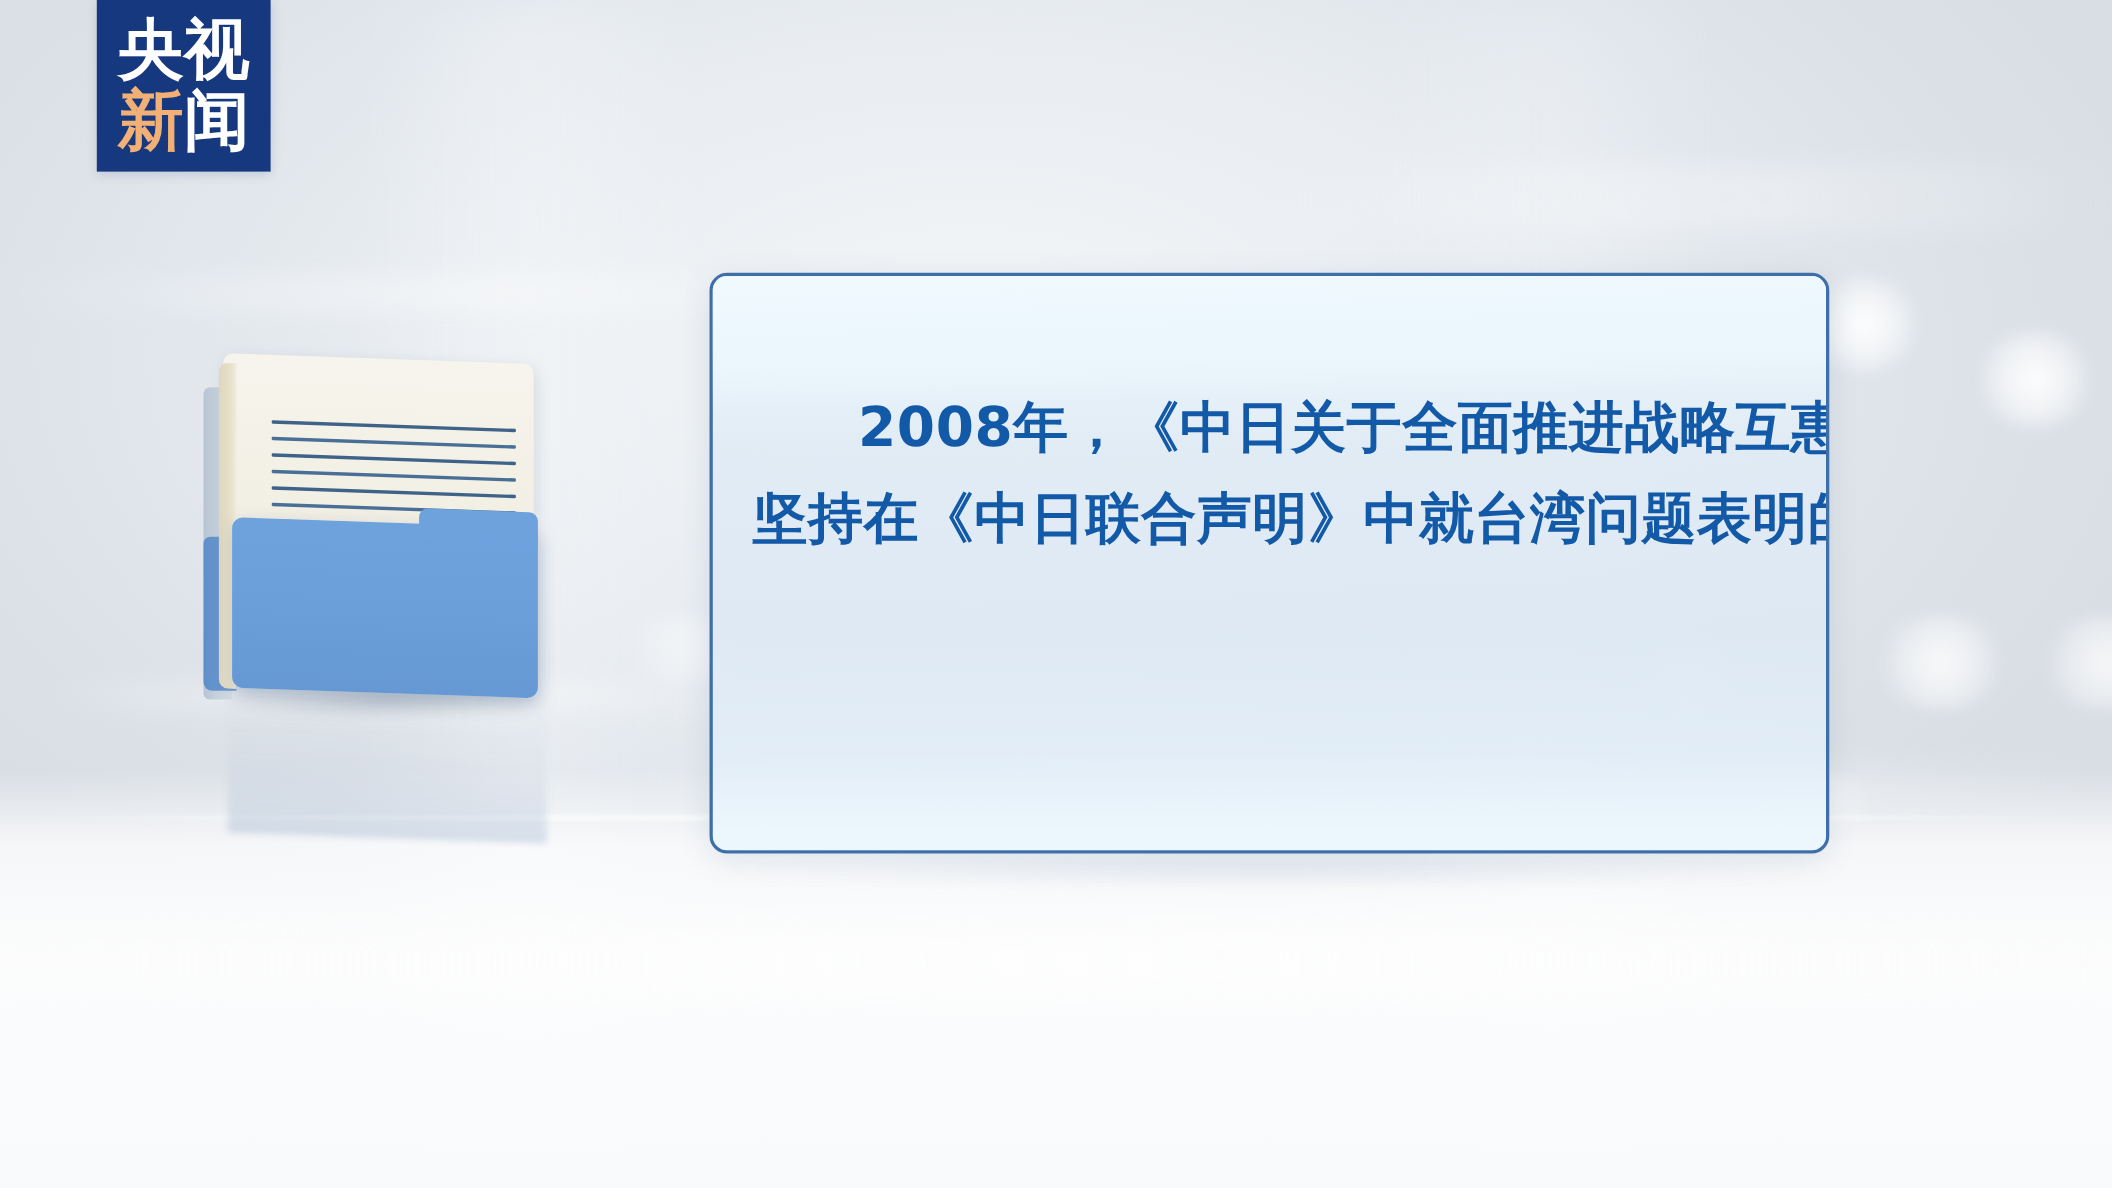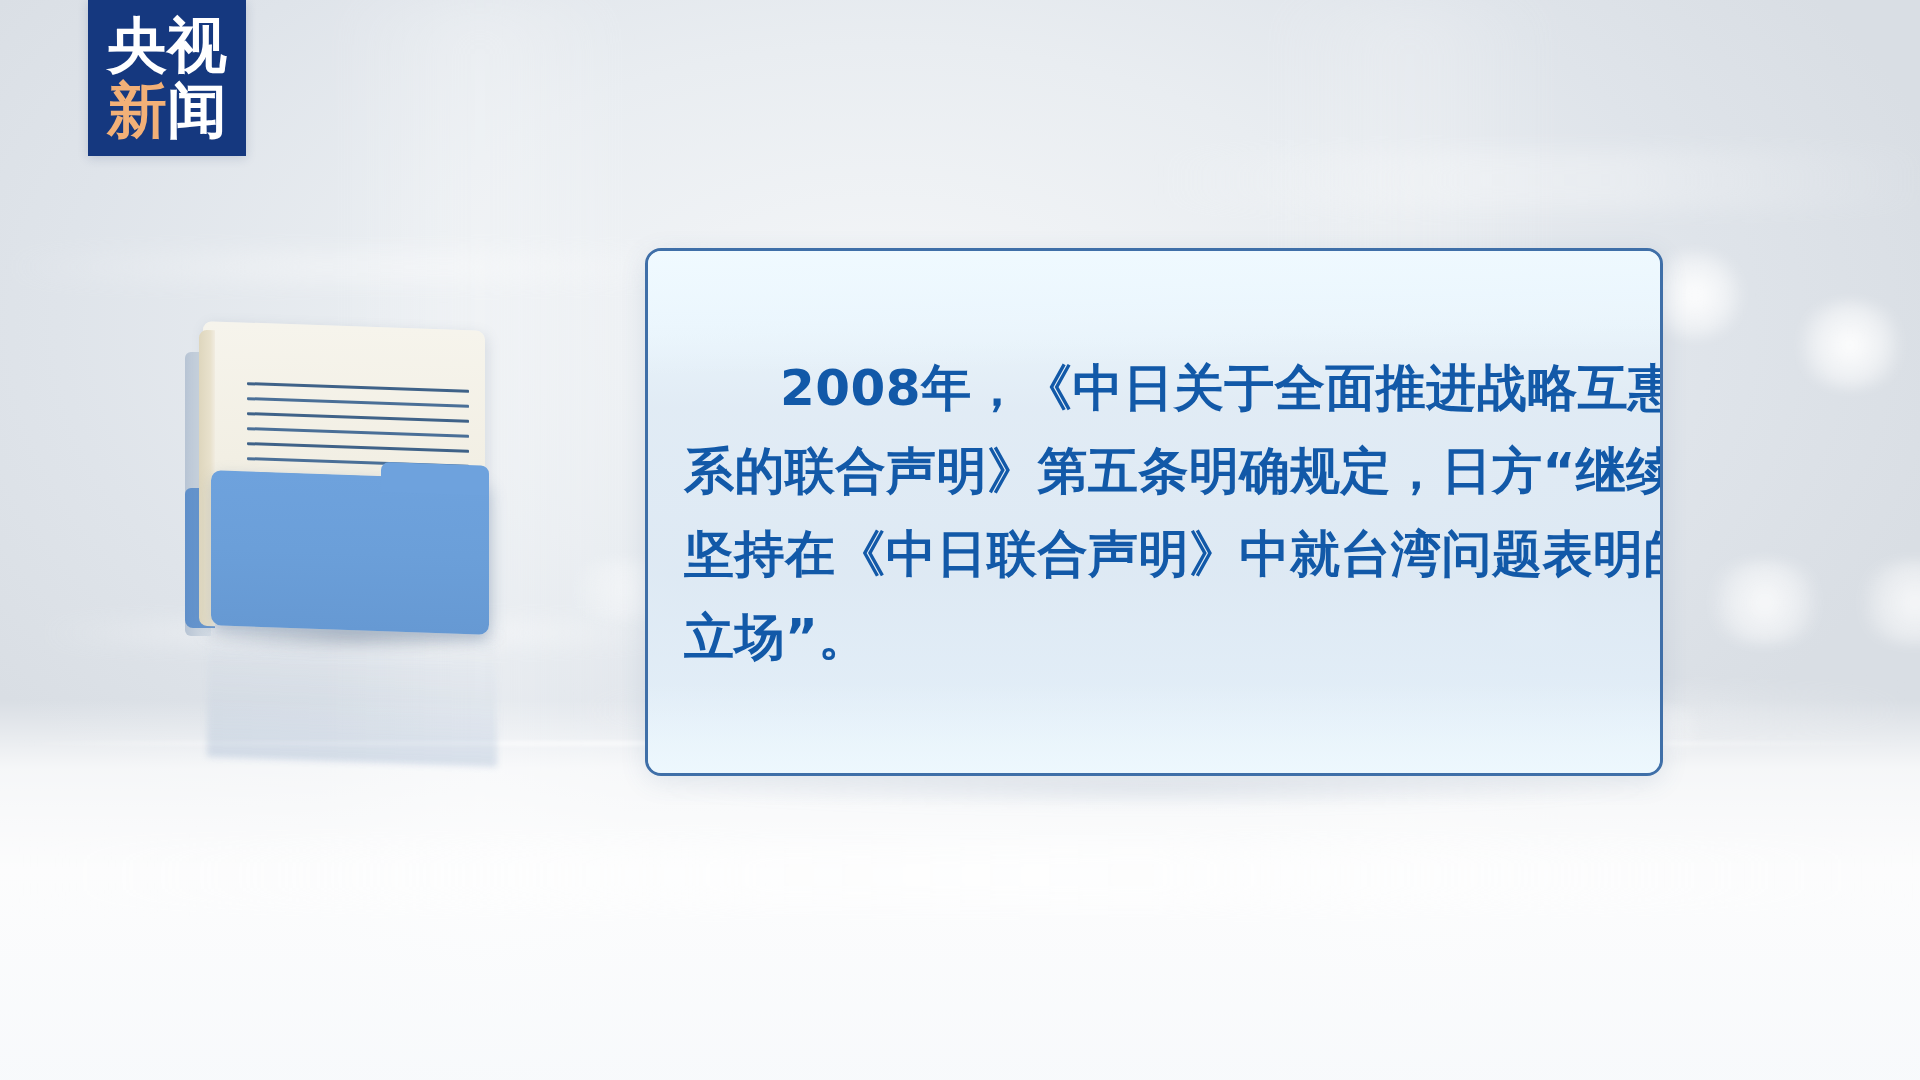--- a/index.html
+++ b/index.html
@@ -340,19 +340,17 @@
     </div>
     <div class="folder-reflection"></div>
   </div>
 
   <div class="card-ground"></div>
   <div id="quote-card">
     <div class="card-sheen"></div>
     <div class="card-sheen-2"></div>
     <div id="quote-text">
       <p class="quote-line first">2008年，《中日关于全面推进战略互惠关</p>
-      <p class="quote-line">系的联合声明》第五条明确规定，日方“继续</p>
       <p class="quote-line">坚持在《中日联合声明》中就台湾问题表明的</p>
-      <p class="quote-line">立场”。</p>
     </div>
   </div>
 
 </div>
 
 </body></html>

